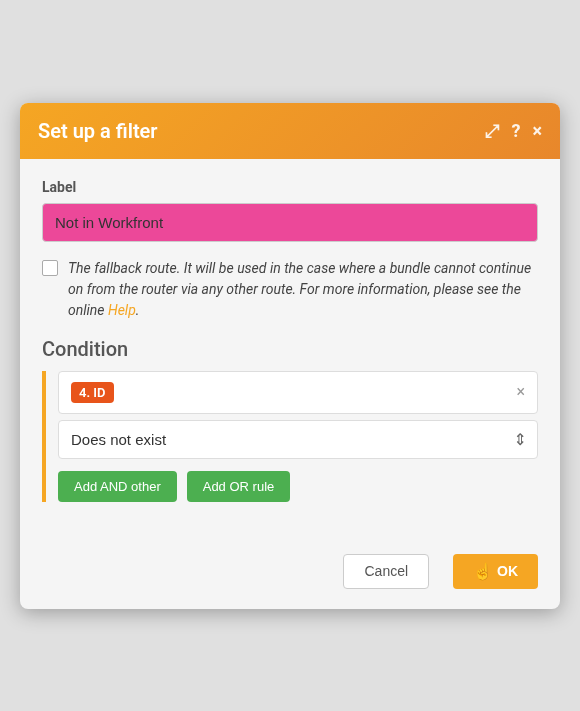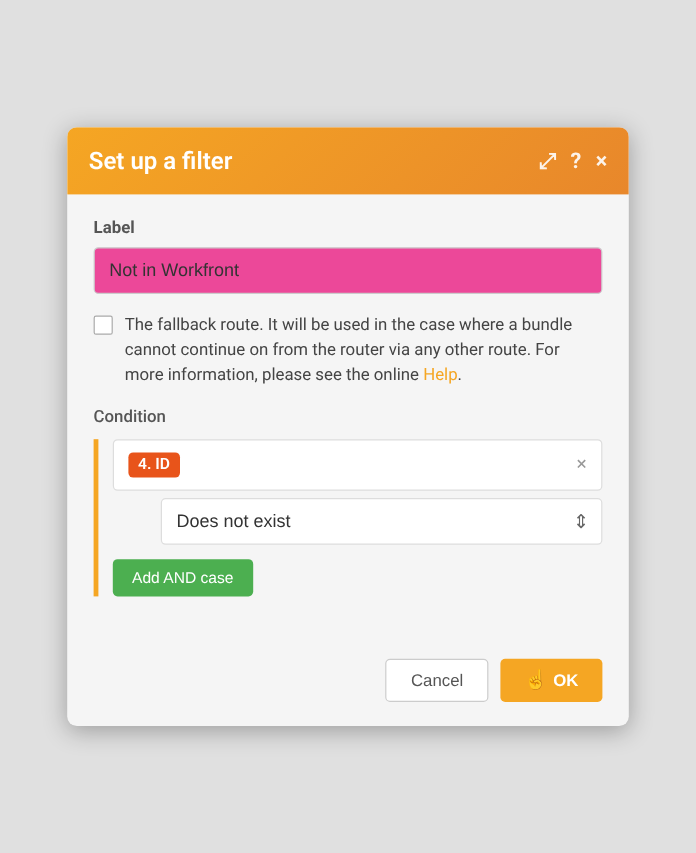--- a/index.html
+++ b/index.html
@@ -6,21 +6,21 @@
     body {
       font-family: -apple-system, BlinkMacSystemFont, 'Segoe UI', Roboto, sans-serif;
       background: #e0e0e0;
       display: flex;
       justify-content: center;
       align-items: center;
       width: 580px;
       height: 711px;
     }
     .dialog {
-      width: 468px;
+      width: 540px;
       background: #f5f5f5;
       border-radius: 8px;
       overflow: hidden;
       box-shadow: 0 4px 20px rgba(0,0,0,0.3);
     }
     .dialog-header {
       background: linear-gradient(135deg, #f5a623, #e8872b);
       padding: 16px 18px;
       display: flex;
       align-items: center;
@@ -78,27 +78,28 @@
       background: white;
       appearance: none;
       -webkit-appearance: none;
       border-radius: 2px;
       cursor: pointer;
     }
     .checkbox-text {
       font-size: 14px;
       color: #444;
       line-height: 1.5;
+      font-style: italic;
     }
     .help-link {
       color: #f5a623;
       text-decoration: none;
     }
     .section-label {
-      font-size: 14px;
+      font-size: 20px;
       color: #555;
       font-weight: 500;
       margin-bottom: 10px;
     }
     .condition-block {
       border-left: 4px solid #f5a623;
       padding-left: 12px;
       margin-bottom: 16px;
     }
     .condition-row {
@@ -126,21 +127,20 @@
       font-weight: normal;
     }
     .condition-select-wrap {
       background: white;
       border: 1px solid #ddd;
       border-radius: 4px;
       padding: 0;
       margin-bottom: 12px;
       display: flex;
       align-items: center;
-      margin-left: 40px;
     }
     .condition-select {
       width: 100%;
       padding: 10px 12px;
       border: none;
       background: transparent;
       font-size: 15px;
       color: #333;
       outline: none;
       appearance: none;
@@ -163,21 +163,21 @@
       border: none;
       padding: 8px 16px;
       border-radius: 4px;
       font-size: 13px;
       font-weight: 500;
       cursor: pointer;
     }
     .dialog-footer {
       display: flex;
       justify-content: flex-end;
-      gap: 10px;
+      gap: 24px;
       padding: 16px 22px 20px;
     }
     .btn-cancel {
       background: white;
       border: 1px solid #ccc;
       padding: 8px 20px;
       border-radius: 4px;
       font-size: 14px;
       color: #555;
       cursor: pointer;
@@ -244,21 +244,22 @@
           <option value="not_equal_to">Not equal to</option>
           <option value="contains">Contains</option>
           <option value="does_not_contain">Does not contain</option>
           <option value="greater_than">Greater than</option>
           <option value="less_than">Less than</option>
         </select>
         <span class="select-arrows">⇕</span>
       </div>
 
       <div class="rule-buttons">
-        <button class="btn-rule">Add AND case</button>
+        <button class="btn-rule">Add AND other</button>
+        <button class="btn-rule">Add OR rule</button>
       </div>
 
     </div>
   </div>
 
   <div class="dialog-footer">
     <button class="btn-cancel">Cancel</button>
     <button class="btn-ok">
       <span class="cursor-icon">☝</span>
       <span>OK</span>

